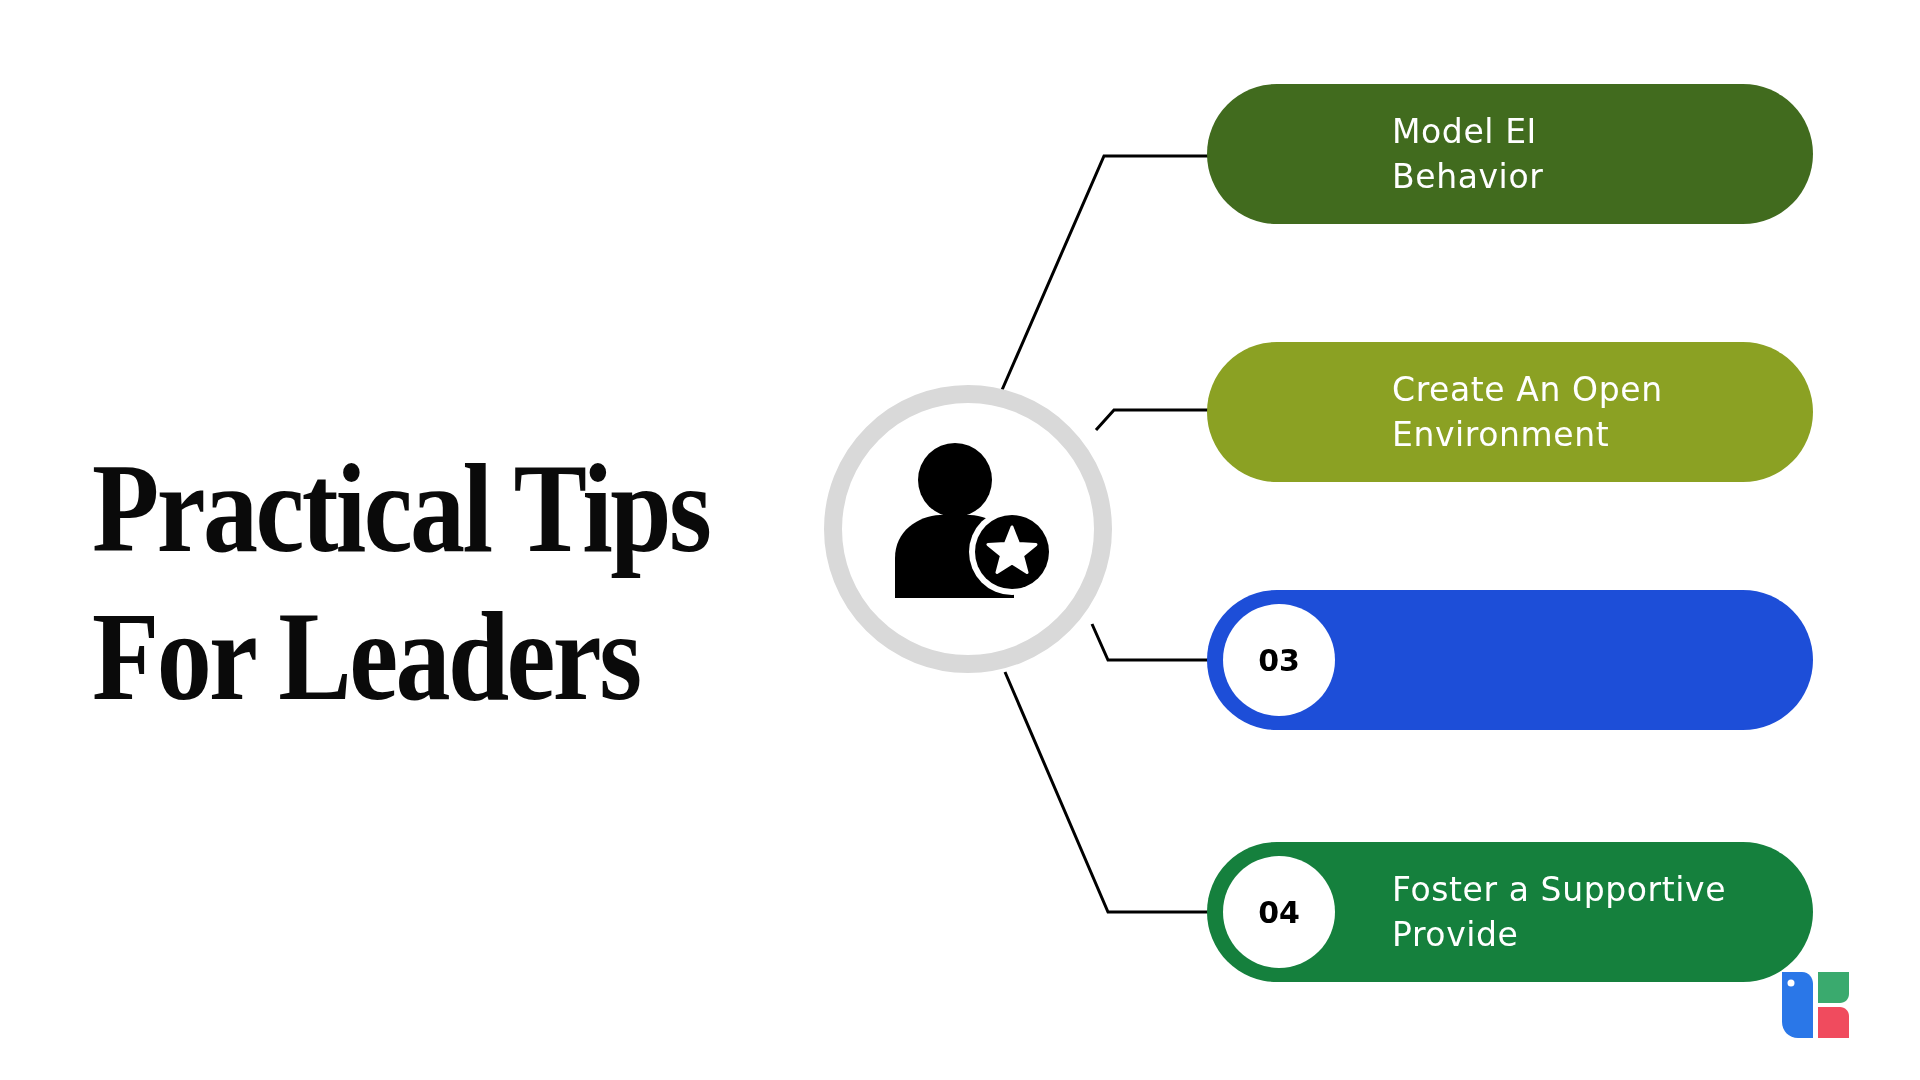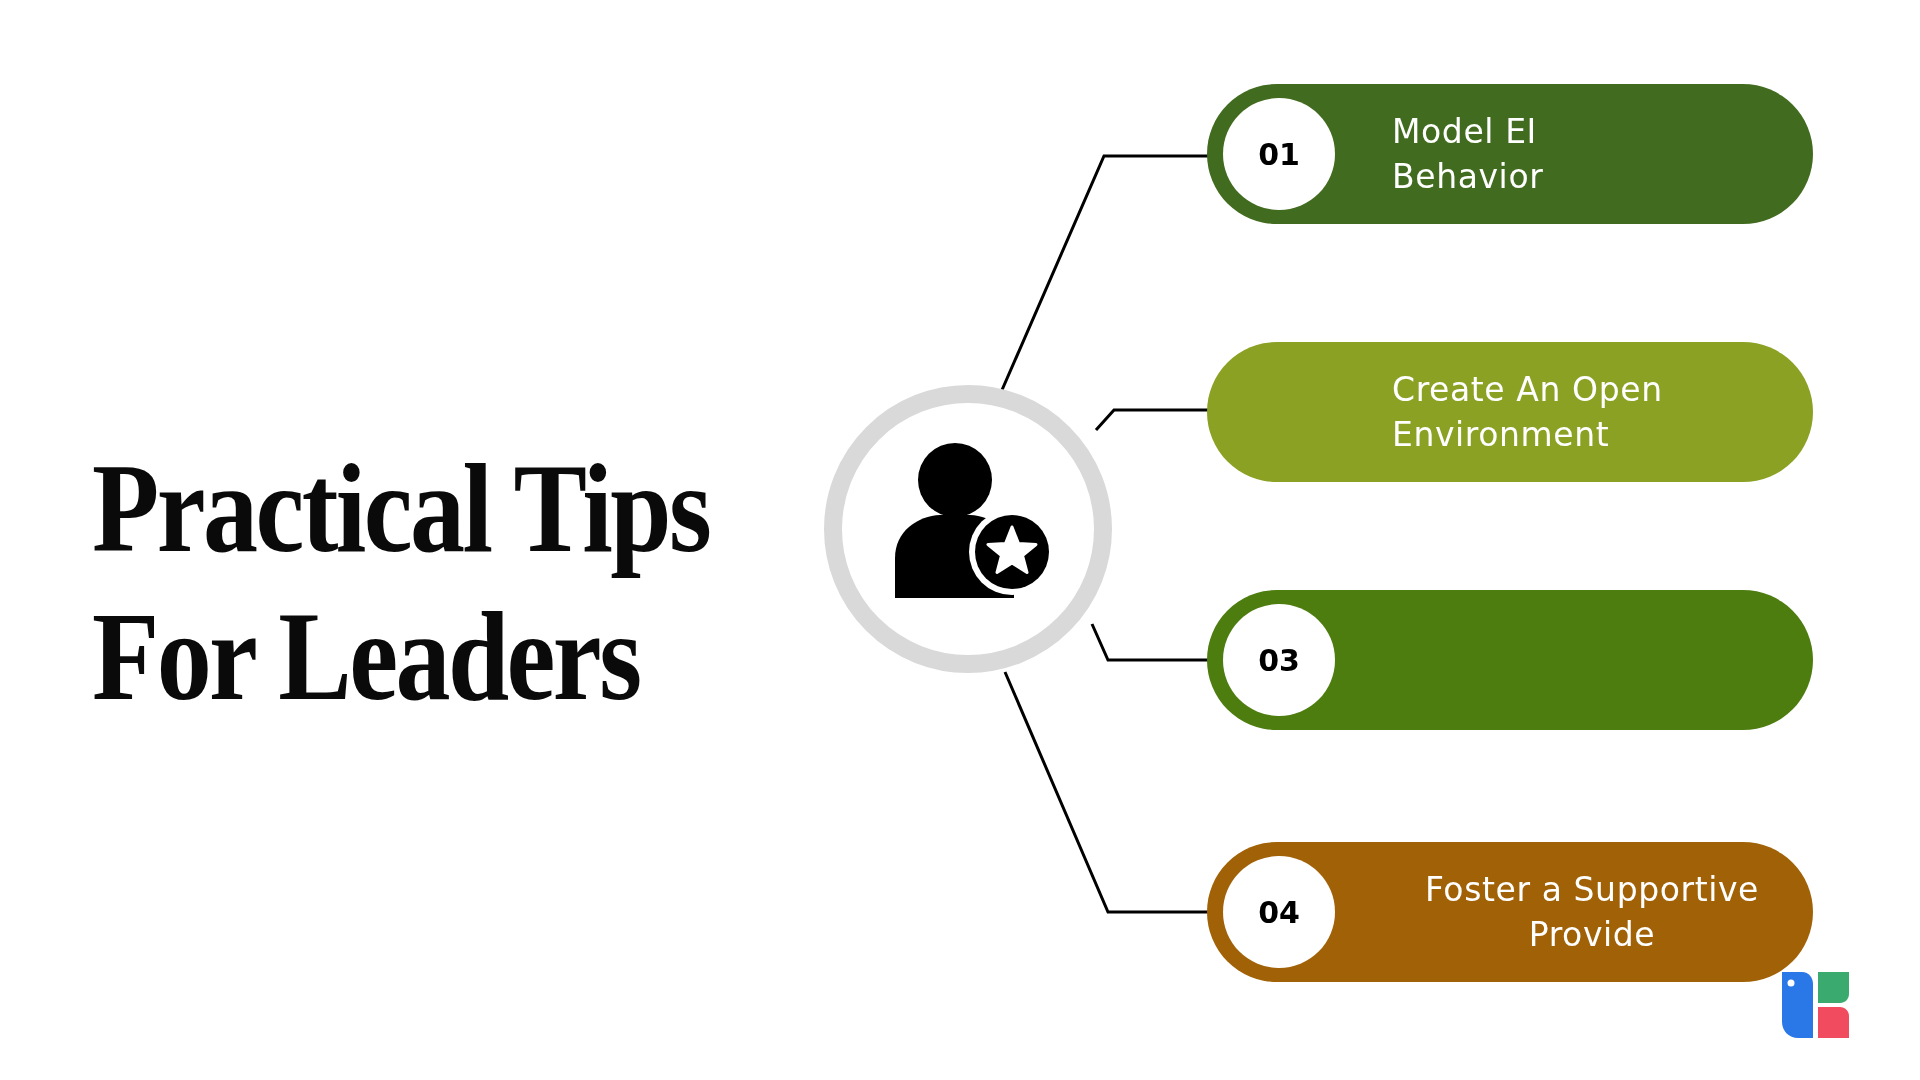--- a/index.html
+++ b/index.html
@@ -135,41 +135,40 @@
 
       <circle cx="170" cy="149" r="43" fill="#ffffff"></circle>
 
       <circle cx="170" cy="149" r="37" fill="#000000"></circle>
 
       <path d="M170 124 L176.5 140.5 L194 141.5 L180.5 152.5 L185 169.5 L170 160 L155 169.5 L159.5 152.5 L146 141.5 L163.5 140.5 Z" fill="#ffffff" stroke="#ffffff" stroke-width="3" stroke-linejoin="round"></path>
     </svg>
   </div>
 
   <div class="pill" style="top:84px; background:#416b1e;">
-    <div class="num-circle">01</div>
     <div class="label">
       <span>Model EI</span>
       <span>Behavior</span>
     </div>
   </div>
 
   <div class="pill" style="top:342px; background:#8ba123;">
     <div class="label">
       <span>Create An Open</span>
       <span>Environment</span>
     </div>
   </div>
 
-  <div class="pill" style="top:590px; background:#4d7c0f;">
+  <div class="pill" style="top:590px; background:#1d4ed8;">
     <div class="num-circle">03</div>
     <div class="label">
     </div>
   </div>
 
-  <div class="pill" style="top:842px; background:#a16207;text-align:center;">
+  <div class="pill" style="top:842px; background:#15803d;">
     <div class="num-circle">04</div>
     <div class="label">
       <span>Foster a Supportive</span>
       <span>Provide</span>
     </div>
   </div>
 
   <svg class="logo" width="68" height="66" viewBox="0 0 68 66">
     <path d="M0 0 L20 0 C27 0 31 6 31 12 L31 66 L16 66 C7 66 0 59 0 50 Z" fill="#2a77e8"></path>
     <circle cx="9" cy="11" r="3.5" fill="#ffffff"></circle>

